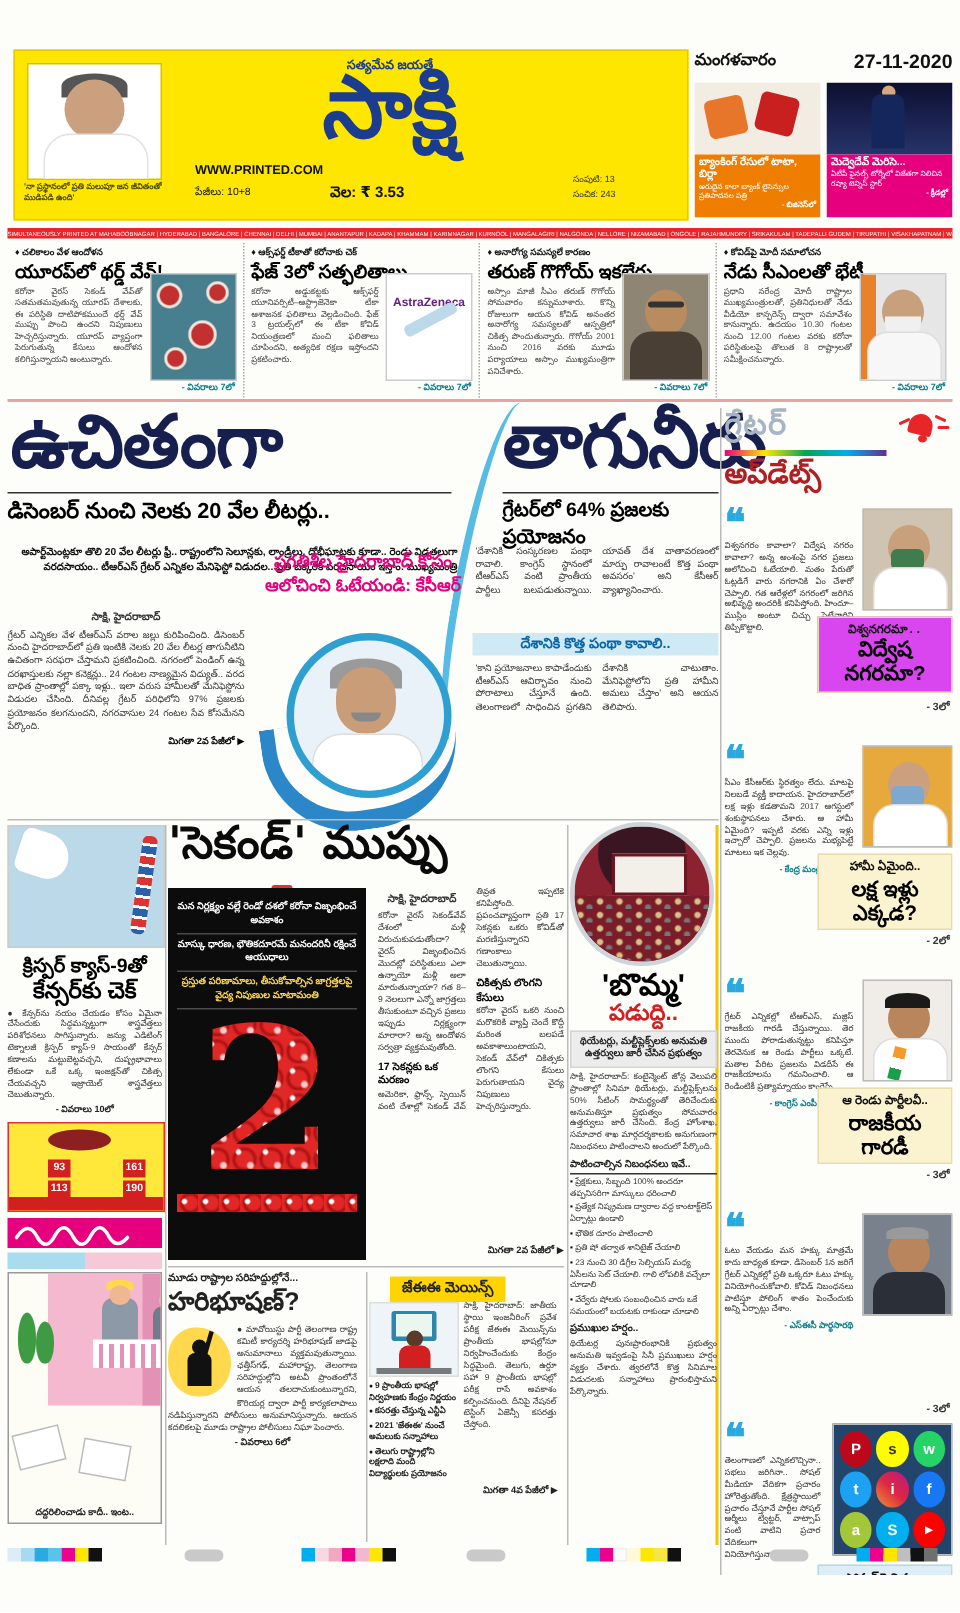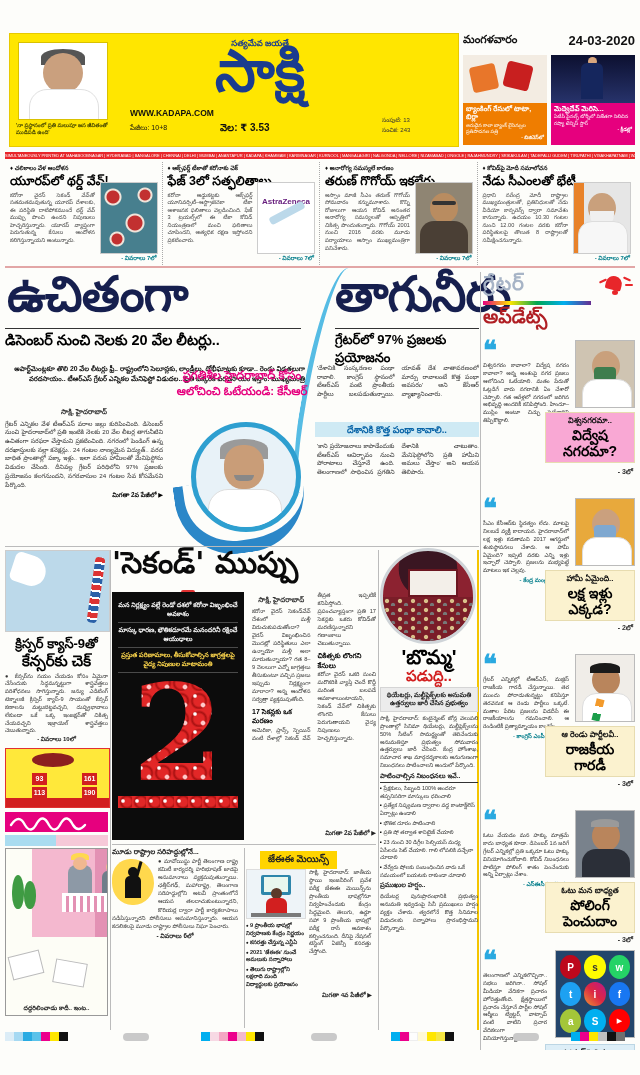--- a/index.html
+++ b/index.html
@@ -216,31 +216,31 @@
   <div class="abs masthead">
     <div class="mast-yellow">
       <div class="ysr-card">
         <div class="ysr-hair"></div>
           <div class="ysr-face"></div>
           <div class="ysr-shirt"></div>
       </div>
       <div class="ysr-quote">'నా ప్రస్థానంలో ప్రతి మలుపూ జన జీవితంతో ముడిపడి ఉంది'</div>
       <div class="motto">సత్యమేవ జయతే</div>
       <div class="sakshi-logo">సాక్షి</div>
-      <div class="mast-web">WWW.KADAPA.COM</div>
+      <div class="mast-web">WWW.PRINTED.COM</div>
       <div class="mast-pages">పేజీలు: 10+8</div>
       <div class="mast-price">వెల: ₹ 3.53</div>
       <div class="mast-vol">
         <div>సంపుటి: 13</div>
         <div>సంచిక: 243</div>
       </div>
     </div>
     <div class="mast-right">
       <span class="weekday">మంగళవారం</span>
-      <span class="dateline-top">24-03-2020</span>
+      <span class="dateline-top">27-11-2020</span>
       <div class="ad-card" style="left:0;">
         <div class="ad-img" style="background:#f3ece2;">
           <div class="dice" style="left:8px;top:10px;background:#e8762a;"></div>
           <div class="dice" style="left:42px;top:8px;background:#c81f1f;transform:rotate(14deg);"></div>
         </div>
         <div class="ad-cap" style="background:#ef7d00;">
           <div class="t">బ్యాంకింగ్ రేసులో టాటా, బిర్లా</div>
           <div class="s">అరుదైన కాలా బ్యాంక్ లైసెన్సుల ప్రతిపాదనల పత్రి</div>
           <div class="r">- బిజినెస్‌లో</div>
         </div>
@@ -306,21 +306,21 @@
       <div class="b-ref">- వివరాలు 7లో</div>
     </div>
   </div>
   <div class="abs rule-red"></div>
 
   <div class="abs main">
     <span class="h1w" style="left:2px;top:0;">ఉచితంగా</span>
     <span class="h1w" style="left:330px;top:0;">తాగునీరు</span>
     <div class="swoosh"></div>
     <div class="subhead" style="left:0;top:58px;width:296px;">డిసెంబర్ నుంచి నెలకు 20 వేల లీటర్లు..</div>
-    <div class="subhead" style="left:330px;top:58px;width:144px;font-size:13px;">గ్రేటర్‌లో 97% ప్రజలకు ప్రయోజనం</div>
+    <div class="subhead" style="left:330px;top:58px;width:144px;font-size:13px;">గ్రేటర్‌లో 64% ప్రజలకు ప్రయోజనం</div>
     <div class="lede">అపార్ట్‌మెంట్లకూ తొలి 20 వేల లీటర్లు ఫ్రీ.. రాష్ట్రంలోని సెలూన్లకు, లాండ్రీలు, దోభీఘాట్లకు కూడా.. రెండు విడతలుగా వరదసాయం.. టీఆర్ఎస్ గ్రేటర్ ఎన్నికల మేనిఫెస్టో విడుదల.. ప్రతి ఒక్కరికీ వరదసాయం ఇస్తాం: ముఖ్యమంత్రి</div>
     <div class="body-left">
       <div class="story-date">సాక్షి, హైదరాబాద్</div>
       <div class="jt">గ్రేటర్ ఎన్నికల వేళ టీఆర్ఎస్ వరాల జల్లు కురిపించింది. డిసెంబర్ నుంచి హైదరాబాద్‌లో ప్రతి ఇంటికి నెలకు 20 వేల లీటర్ల తాగునీటిని ఉచితంగా సరఫరా చేస్తామని ప్రకటించింది. నగరంలో పెండింగ్ ఉన్న దరఖాస్తులకు నల్లా కనెక్షన్లు.. 24 గంటల నాణ్యమైన విద్యుత్.. వరద బాధిత ప్రాంతాల్లో పక్కా ఇళ్లు.. ఇలా వరుస హామీలతో మేనిఫెస్టోను విడుదల చేసింది. దీనివల్ల గ్రేటర్ పరిధిలోని 97% ప్రజలకు ప్రయోజనం కలగనుందని, నగరవాసుల 24 గంటల సేవ కోసమేనని పేర్కొంది.</div>
       <div class="cont-note">మిగతా 2వ పేజీలో ▶</div>
     </div>
     <div class="promo">ప్రగతిశీల హైదరాబాద్ కోసం ఆలోచించి ఓటేయండి: కేసీఆర్</div>
     <div class="kcr-wrap">
       <div class="kcr-hand"></div>
       <div class="kcr-ring">
@@ -366,21 +366,21 @@
 
     <div class="quote" style="min-height:150px;">
       <span class="qmark">❝</span>
       <p class="q-text jt">విశ్వనగరం కావాలా? విద్వేష నగరం కావాలా? అన్న అంశంపై నగర ప్రజలు ఆలోచించి ఓటేయాలి. మతం పేరుతో ఓట్లడిగే వారు నగరానికి ఏం చేశారో చెప్పాలి. గత ఆరేళ్లలో నగరంలో జరిగిన అభివృద్ధి అందరికీ కనిపిస్తోంది. హిందూ–ముస్లిం అంటూ చిచ్చు పెట్టేవారిని తిప్పికొట్టాలి.</p>
       <p class="q-attr">- కేటీఆర్</p>
       <div class="q-photo" style="background:#cfc4b2;">
         <div class="face-generic" style="left:16px;background:#c9a07c;"></div>
         <div class="mask" style="background:#3f7d4e;"></div>
         <div class="shoulders" style="left:6px;background:#fff;border:1px solid #ddd;"></div>
       </div>
-      <div class="q-high" style="background:#f9a8d4;">
+      <div class="q-high" style="background:#d946ef;font-family:Liberation Mono, monospace;">
         <span class="q-kick">విశ్వనగరమా..</span>
         <span class="q-head">విద్వేష నగరమా?</span>
       </div>
       <span class="q-ref" style="top:128px;">- 3లో</span>
     </div>
 
     <div class="quote" style="min-height:148px;">
       <span class="qmark">❝</span>
       <p class="q-text jt">సీఎం కేసీఆర్‌కు స్థిరత్వం లేదు. మాటపై నిలబడే వ్యక్తీ కాదాయన. హైదరాబాద్‌లో లక్ష ఇళ్లు కడతామని 2017 ఆగస్టులో శంకుస్థాపనలు చేశారు. ఆ హామీ ఏమైంది? ఇప్పటి వరకు ఎన్ని ఇళ్లు ఇచ్చారో చెప్పాలి. ప్రజలను మభ్యపెట్టే మాటలు ఇక చెల్లవు.</p>
       <p class="q-attr">- కేంద్ర మంత్రి కిషన్‌రెడ్డి</p>
@@ -414,24 +414,20 @@
     </div>
 
     <div class="quote" style="min-height:132px;">
       <span class="qmark">❝</span>
       <p class="q-text jt">ఓటు వేయడం మన హక్కు మాత్రమే కాదు బాధ్యత కూడా. డిసెంబర్ 1న జరిగే గ్రేటర్ ఎన్నికల్లో ప్రతి ఒక్కరూ ఓటు హక్కు వినియోగించుకోవాలి. కోవిడ్ నిబంధనలు పాటిస్తూ పోలింగ్ శాతం పెంచేందుకు అన్ని ఏర్పాట్లు చేశాం.</p>
       <p class="q-attr">- ఎస్ఈసీ పార్థసారథి</p>
       <div class="q-photo" style="background:#79828c;">
         <div class="face-generic" style="left:16px;background:#b9855c;"></div>
         <div style="position:absolute;left:15px;top:8px;width:28px;height:8px;border-radius:50% 50% 0 0;background:#9a9a9a;"></div>
         <div class="shoulders" style="left:6px;background:#2b2f38;"></div>
-      </div>
-      <div class="q-high">
-        <span class="q-kick">ఓటు మన బాధ్యత</span>
-        <span class="q-head">పోలింగ్ పెంచుదాం</span>
       </div>
       <span class="q-ref" style="top:126px;">- 3లో</span>
     </div>
 
     <div class="quote" style="min-height:160px;">
       <span class="qmark">❝</span>
       <p class="q-text jt" style="width:64px;">తెలంగాణలో ఎన్నికలొచ్చినా.. సభలు జరిగినా.. సోషల్ మీడియా వేదికగా ప్రచారం హోరెత్తుతోంది. క్షేత్రస్థాయిలో ప్రచారం చేస్తూనే పార్టీల సోషల్ ఆర్మీలు ట్విట్టర్, వాట్సాప్ వంటి వాటిని ప్రచార వేదికలుగా వినియోగిస్తున్నాయి.</p>
       <div class="social-grid">
         <div class="s-ic" style="background:#bd081c;">P</div>
         <div class="s-ic" style="background:#fffc00;color:#333;">s</div>
@@ -532,20 +528,21 @@
     </div>
     <div class="ct-tree" style="left:6px;top:26px;"></div>
     <div class="ct-tree" style="left:18px;top:32px;height:28px;"></div>
     <div class="ct-paper" style="left:4px;top:104px;"></div>
     <div class="ct-paper" style="left:48px;top:112px;transform:rotate(10deg);"></div>
     <div class="ct-cap">దద్దరిలించాడు కాదీ.. ఇంట..</div>
   </div>
 
   <div class="abs hari">
     <div class="hari-k">మూడు రాష్ట్రాల సరిహద్దుల్లోనే...</div>
+    <div class="hari-h">హరిభూషణ్?</div>
     <div class="hari-b jt">
       <span class="mao">
         <span class="mao-gun"></span>
           <span class="mao-head"></span>
           <span class="mao-body"></span>
       </span>
       <span>● మావోయిస్టు పార్టీ తెలంగాణ రాష్ట్ర కమిటీ కార్యదర్శి హరిభూషణ్ జాడపై అనుమానాలు వ్యక్తమవుతున్నాయి. ఛత్తీస్‌గఢ్, మహారాష్ట్ర, తెలంగాణ సరిహద్దుల్లోని అటవీ ప్రాంతంలోనే ఆయన తలదాచుకుంటున్నారని, కొరియర్ల ద్వారా పార్టీ కార్యకలాపాలు నడిపిస్తున్నారని పోలీసులు అనుమానిస్తున్నారు. ఆయన కదలికలపై మూడు రాష్ట్రాల పోలీసులు నిఘా పెంచారు.</span>
     </div>
     <div class="hari-ref">- వివరాలు 6లో</div>
   </div>

